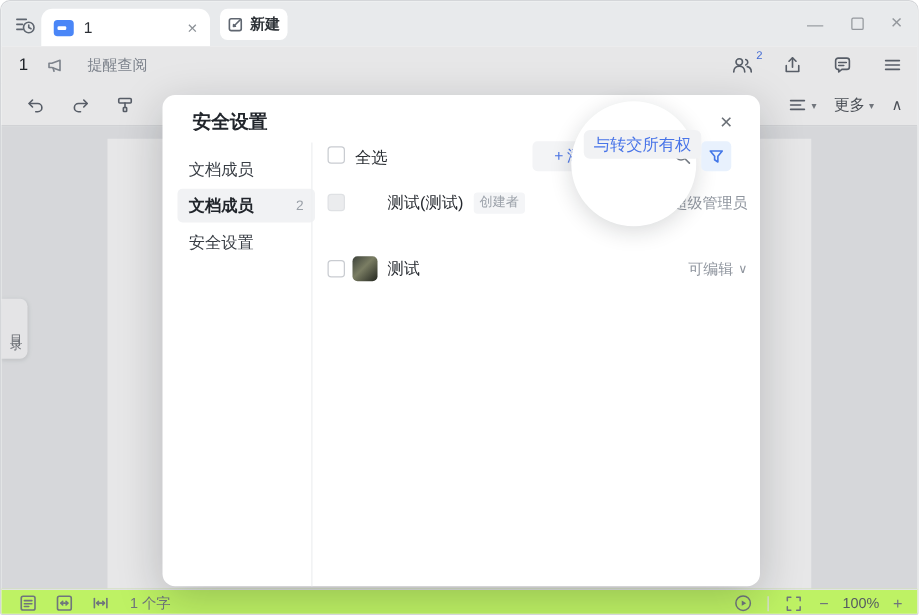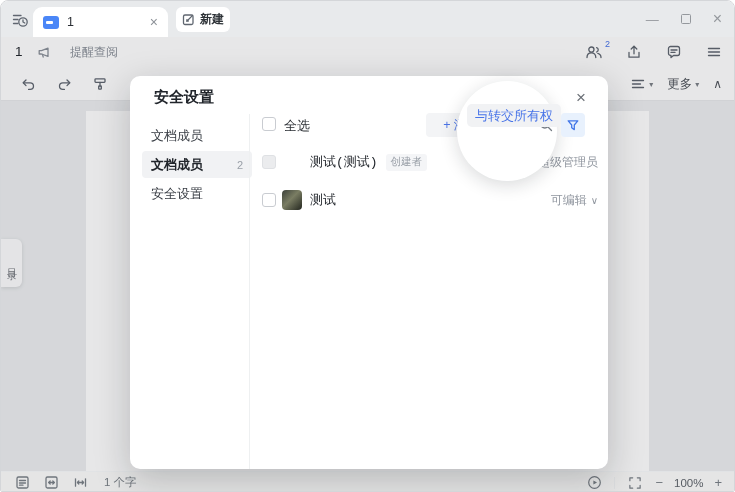--- a/index.html
+++ b/index.html
@@ -74,33 +74,33 @@
     display:flex;align-items:center;justify-content:center;gap:3px;color:#4b74e6;font-size:12.5px;cursor:pointer;z-index:10;}
   .search-btn{position:absolute;left:407px;top:40px;width:18px;height:18px;display:flex;align-items:center;
     justify-content:center;cursor:pointer;z-index:30;}
   .filter-btn{position:absolute;left:431px;top:37px;width:24px;height:24px;background:#e8f1fd;border-radius:4px;
     display:flex;align-items:center;justify-content:center;cursor:pointer;z-index:30;}
 
   .member-row{position:absolute;left:132px;right:10px;height:26px;display:flex;align-items:center;}
   .member-row .avatar{width:20px;height:20px;border-radius:4px;margin:0 8px 0 6px;flex:none;}
   .avatar.blank{background:#fff;}
   .avatar.photo{background:linear-gradient(135deg,#3c413a 0%,#7a7d63 45%,#23261f 100%);}
-  .member-row .name{font-size:13px;color:#24282e;font-family:Liberation Mono, monospace;}
+  .member-row .name{font-size:13px;color:#24282e;}
   .member-row .badge{margin-left:8px;font-size:10.5px;color:#9ba1a9;background:#f4f5f7;border-radius:3px;padding:1.5px 5px;}
   .member-row .role{margin-left:auto;font-size:12px;color:#8f959e;display:flex;align-items:center;gap:4px;}
   .member-row .role .chev{font-size:10px;}
 
   
   .spot-circle{position:absolute;left:327px;top:5px;width:100px;height:100px;border-radius:50%;background:#fff;
     box-shadow:0 4px 18px rgba(20,24,30,.16);z-index:20;}
   .spot-pill{position:absolute;left:337px;top:28px;height:23px;padding:0 8px;background:#f1f2f4;border-radius:5px;
     display:flex;align-items:center;font-size:13px;color:#4874e8;z-index:40;white-space:nowrap;}
 
   
-  .statusbar{position:absolute;left:0;top:470px;width:100%;height:22px;background:#e5e5e5;border-top:1px solid #e1e3e5;
+  .statusbar{position:absolute;left:0;top:470px;width:100%;height:22px;background:#bef264;border-top:1px solid #e1e3e5;
     display:flex;align-items:center;padding:0 12px;}
   .sb-btn{width:18px;height:18px;display:flex;align-items:center;justify-content:center;cursor:pointer;margin-right:11px;}
   .sb-count{font-size:11.5px;color:#6f757c;margin-left:4px;}
   .sb-right{margin-left:auto;display:flex;align-items:center;gap:11px;}
   .sb-sep{width:1px;height:12px;background:#dcdee0;}
   .sb-zoom{font-size:11.5px;color:#565b62;}
   .sb-zbtn{font-size:13px;color:#6f757c;cursor:pointer;line-height:1;}
 </style>
 </head>
 <body>
@@ -272,21 +272,21 @@
       </svg>
     </div>
 
     <div class="member-row" style="top:73px">
       <span class="cbx disabled"></span>
       <span class="avatar blank"></span>
       <span class="name">测试(测试)</span>
       <span class="badge">创建者</span>
       <span class="role">超级管理员</span>
     </div>
-    <div class="member-row" style="top:111px">
+    <div class="member-row" style="top:126px">
       <span class="cbx"></span>
       <span class="avatar photo"></span>
       <span class="name">测试</span>
       <span class="role">
         <span>可编辑</span>
         <span class="chev">∨</span>
       </span>
     </div>
 
     <div class="spot-circle"></div>

